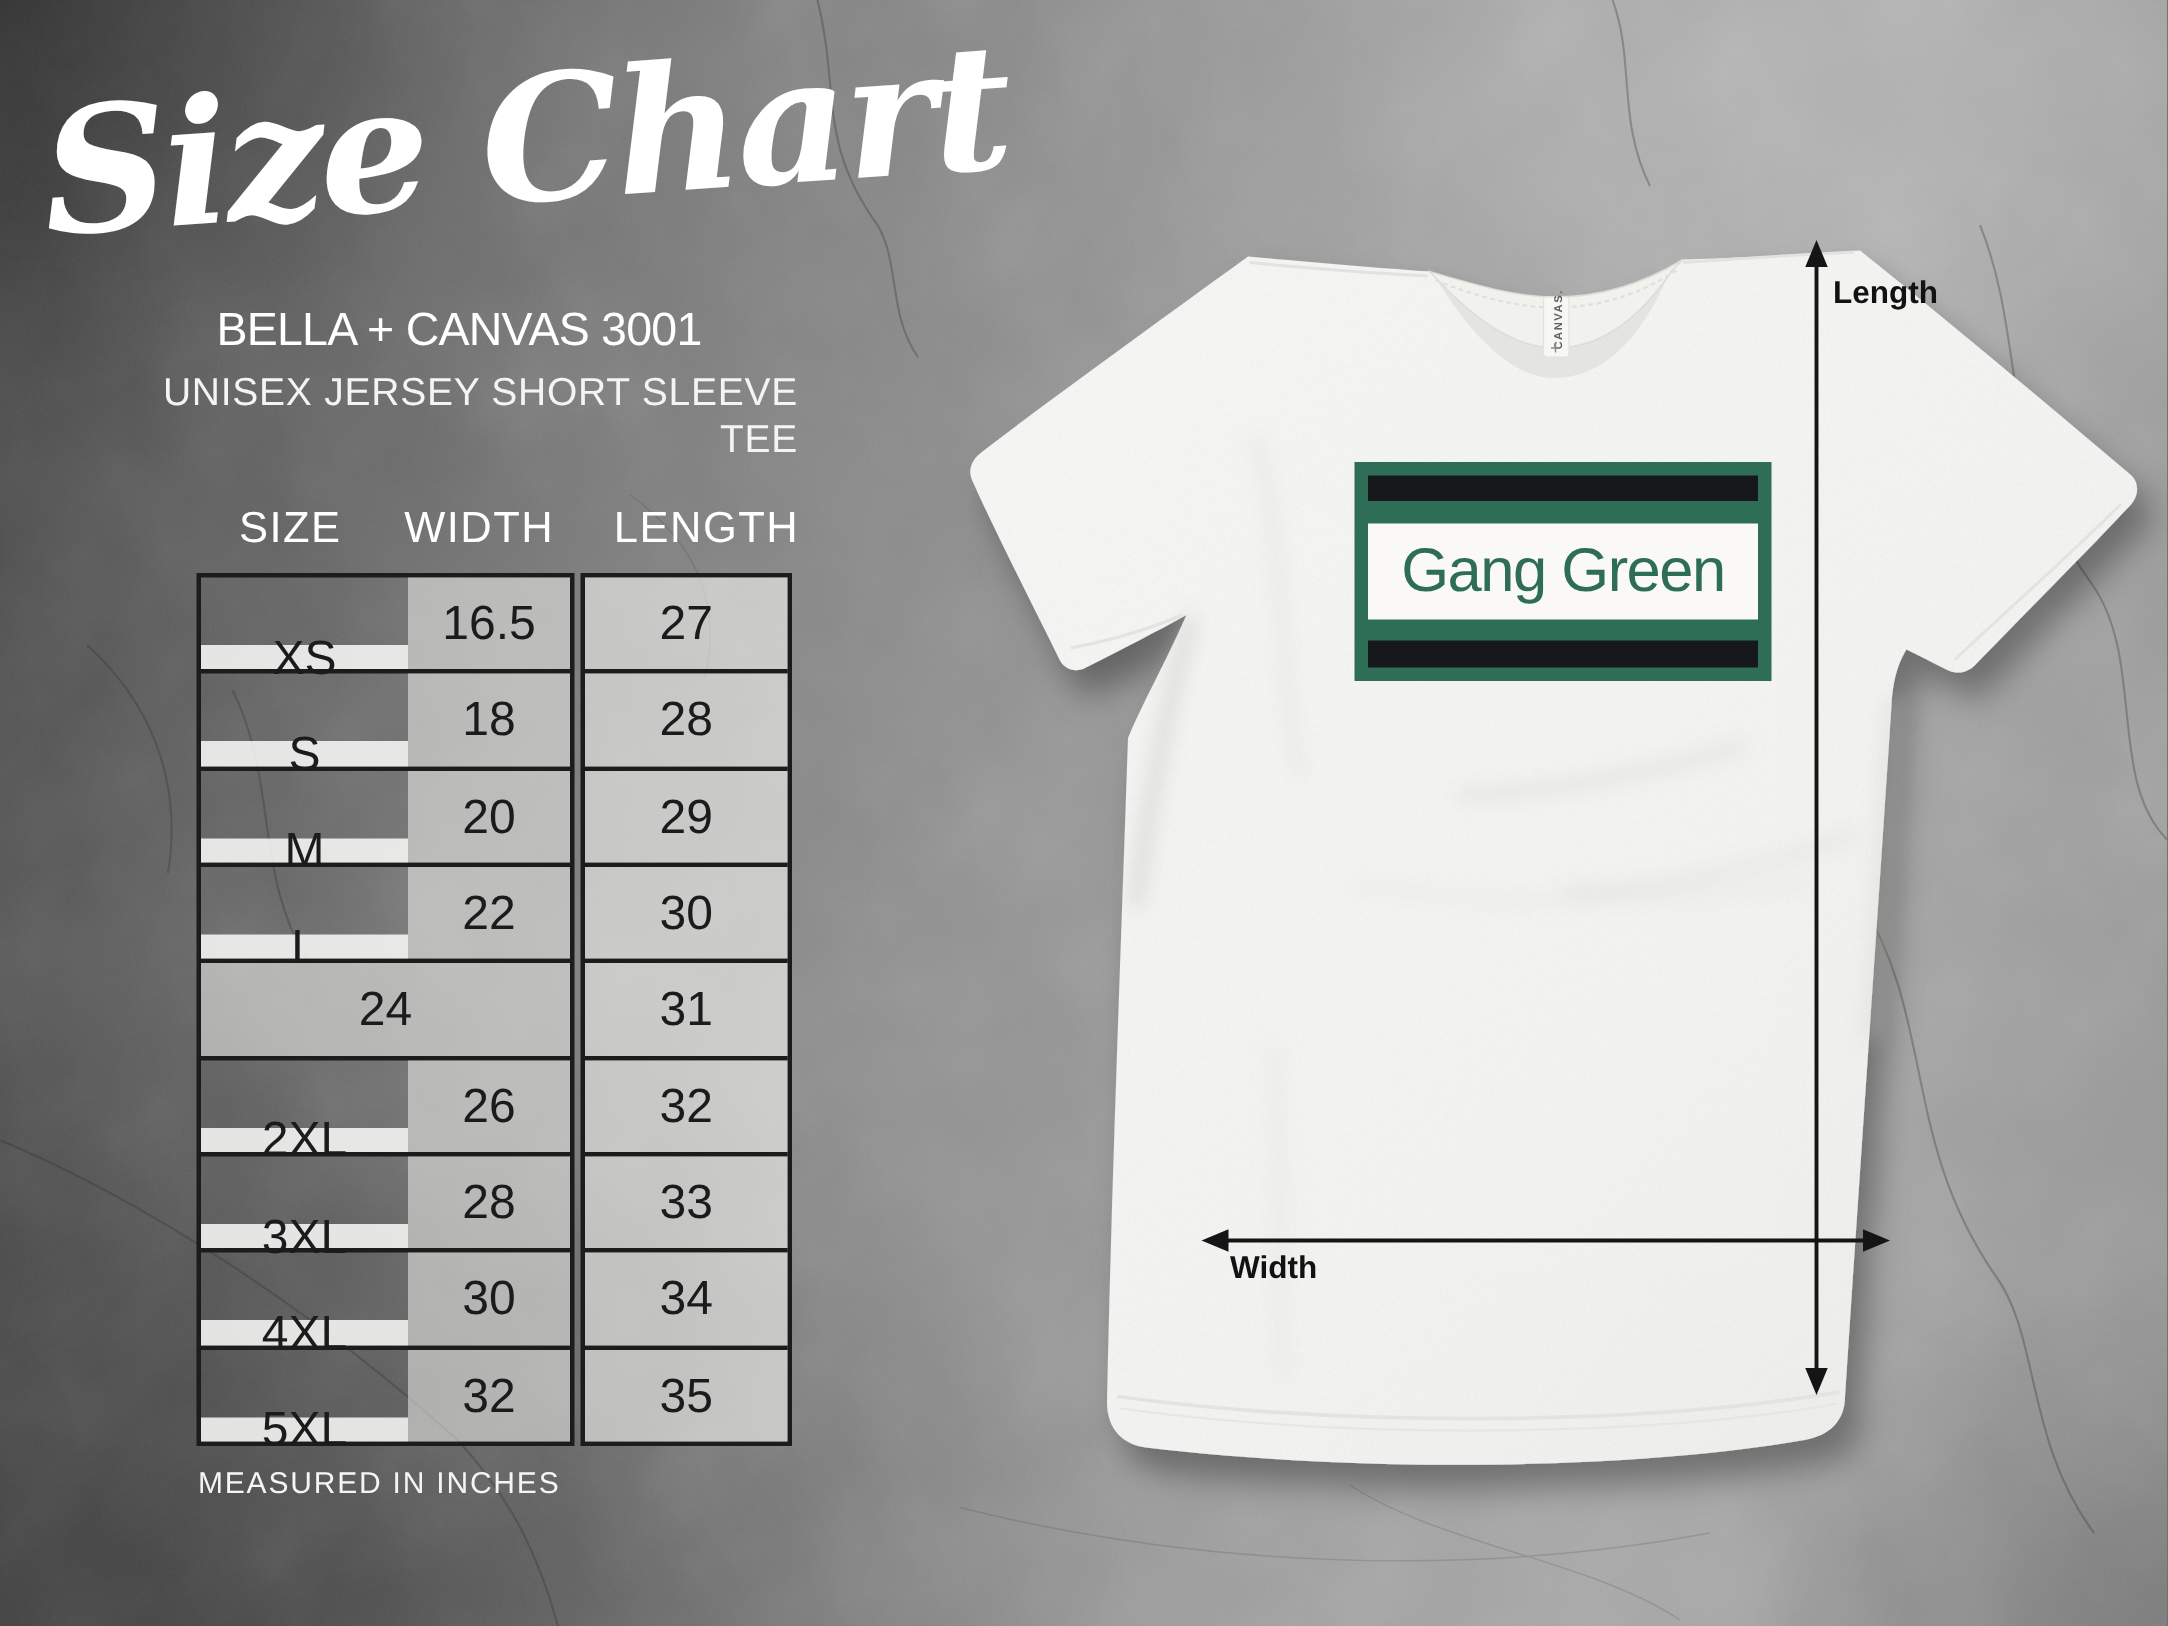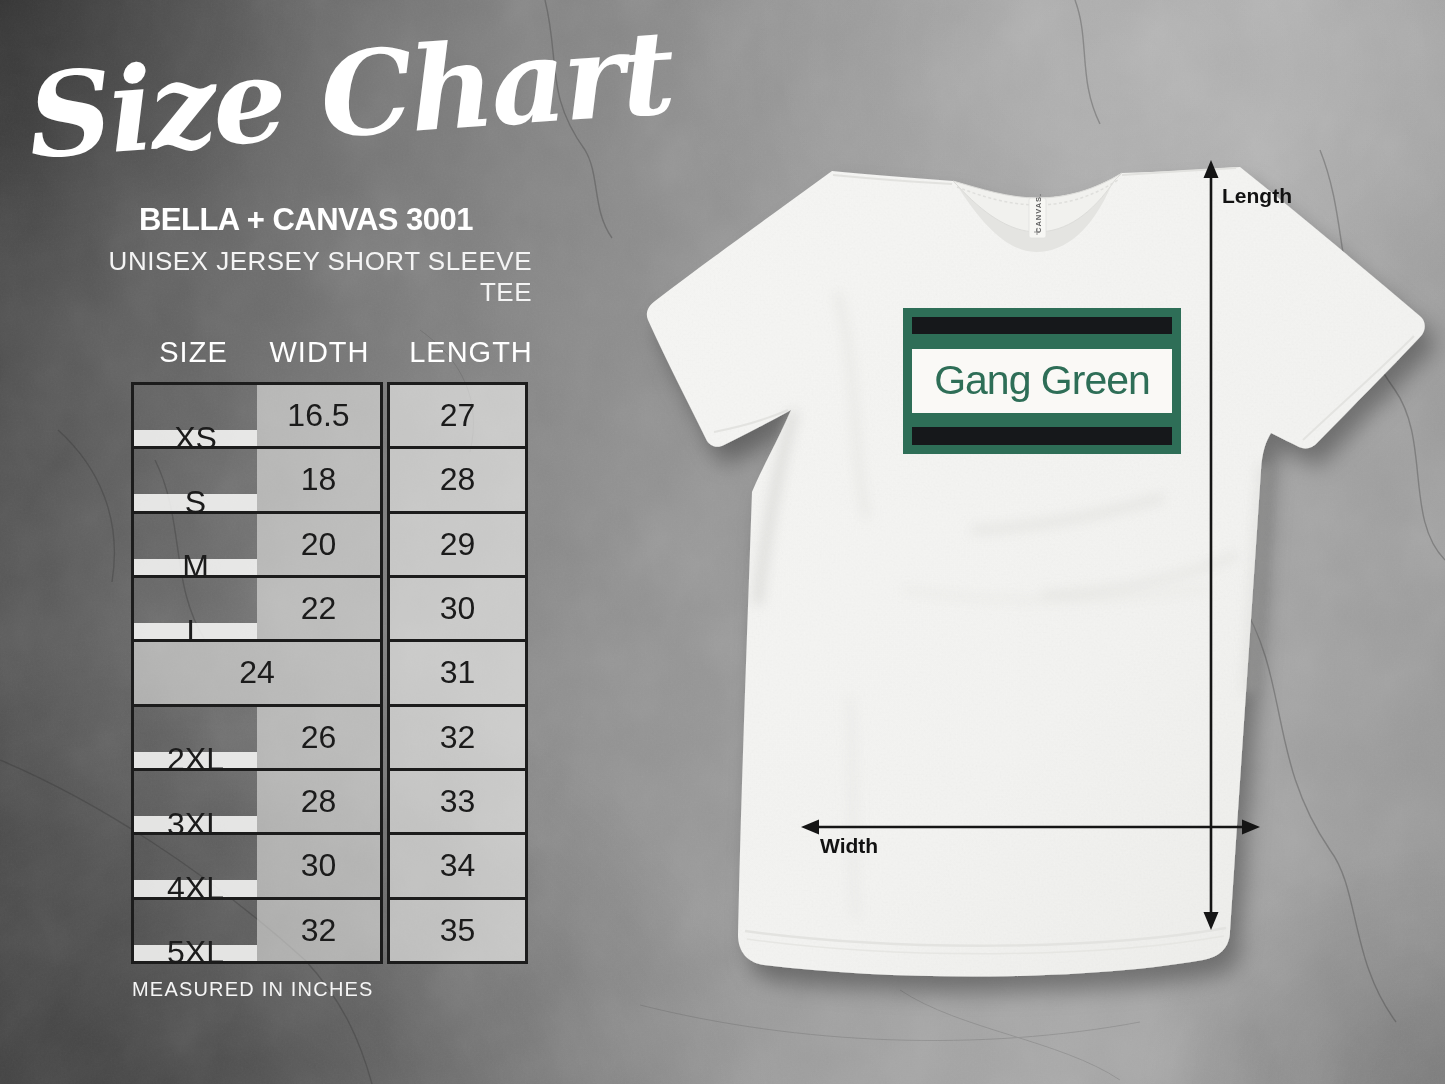--- a/index.html
+++ b/index.html
@@ -17,37 +17,37 @@
                       #9b9b9b 60%,#a6a6a6 78%,#949494 100%);}
   .bg-noise{position:absolute;inset:0;width:100%;height:100%;mix-blend-mode:soft-light;opacity:.8;}
   .bg-cracks{position:absolute;inset:0;width:100%;height:100%;}
 
   
   .title-script{position:absolute;left:20px;top:34px;width:660px;text-align:center;
     color:#ffffff;font-family:"DejaVu Serif","Liberation Serif",serif;
     font-style:italic;font-weight:700;font-size:116px;line-height:1.05;
     letter-spacing:-3px;transform:rotate(-4deg);}
   .brand{position:absolute;left:80px;top:202px;width:452px;text-align:center;
-    color:#ffffff;font-size:31px;font-weight:700;letter-spacing:-.5px;}
+    color:#ffffff;font-size:31px;font-weight:400;letter-spacing:-.5px;}
   .product{position:absolute;left:80px;top:246px;width:452px;text-align:right;
     color:#f4f4f4;font-size:26px;font-weight:400;letter-spacing:.5px;}
 
   
   .th{position:absolute;top:336px;color:#ffffff;font-weight:400;font-size:29px;
       letter-spacing:1px;text-align:center;}
   .th-size{left:131px;width:125px;} .th-width{left:256px;width:127px;} .th-length{left:391px;width:160px;}
   .tbox{position:absolute;top:382px;height:582px;border:3px solid #1c1c1c;
         box-sizing:border-box;display:flex;flex-direction:column;}
   .tbox-left{left:131px;width:252px;}
   .tbox-right{left:387px;width:141px;}
   .trow{flex:1;display:flex;border-bottom:3px solid #1c1c1c;min-height:0;}
   .trow:last-child{border-bottom:none;}
   .cell{display:flex;align-items:center;justify-content:center;
         font-size:32px;color:#1b1b1b;font-weight:500;}
-  .cell-size{width:123px;background:rgba(252,252,250,.85);margin-top:45px;}
+  .cell-size{width:138px;background:rgba(252,252,250,.85);margin-top:45px;}
   .cell-width{flex:1;background:rgba(252,252,250,.50);}
   .cell-length{flex:1;background:rgba(252,252,250,.57);}
   .footnote{position:absolute;left:132px;top:978px;color:#f5f5f5;
             font-size:20px;font-weight:500;letter-spacing:1.2px;}
 
   
   .shirt-svg{position:absolute;left:600px;top:100px;width:845px;height:984px;}
   .graphic{position:absolute;left:903px;top:308px;width:278px;height:146px;
            background:#2e6e57;box-sizing:border-box;padding:9px;
            display:flex;flex-direction:column;justify-content:space-between;}

